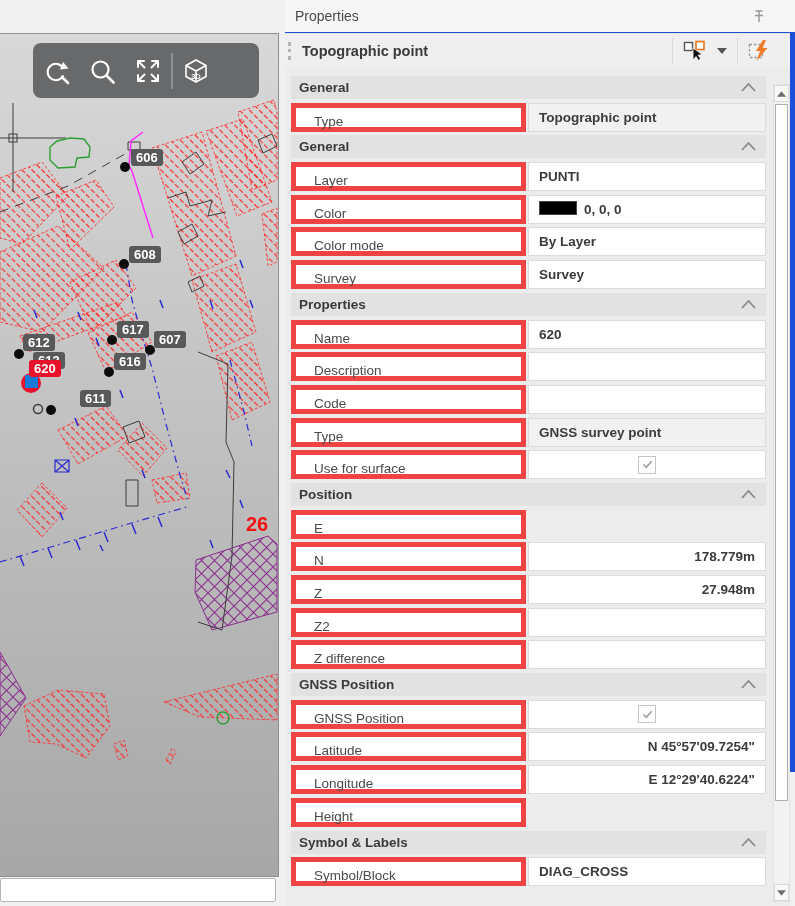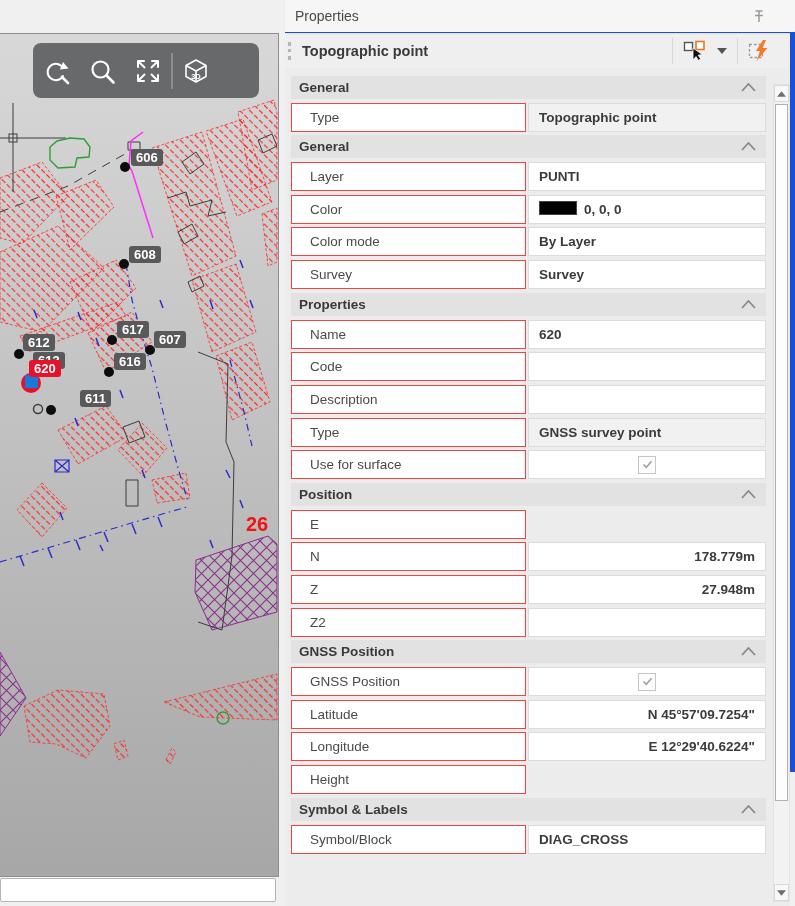--- a/index.html
+++ b/index.html
@@ -39,21 +39,21 @@
   .vsep{width:1px;height:26px;background:#d8d8d8;}
   .ibtn{background:none;border:none;padding:0;cursor:pointer;display:flex;align-items:center;}
 
   .prop-grid{position:absolute;left:0;top:68px;width:505px;height:838px;background:#ececec;
              padding:8px 24px 0 6px;box-sizing:border-box;overflow:hidden;}
   .sec{height:23px;margin-bottom:3.7px;background:#e2e2e2;display:flex;align-items:center;
        font-size:13.5px;font-weight:bold;color:#3a3a3a;padding-left:8px;position:relative;cursor:pointer;}
   .sec .chev{position:absolute;right:10px;top:7px;width:15px;height:9px;fill:none;
              stroke:#8a8a8a;stroke-width:1.8;}
   .prow{height:29px;margin-bottom:3.7px;display:flex;gap:2px;}
-  .pl{width:235px;background:#fff;border:1px solid #ef4444;box-sizing:border-box;
+  .pl{width:235px;background:#fff;border:5px solid #ef4444;box-sizing:border-box;
       font-size:13.5px;color:#4a4a4a;line-height:27px;padding-left:18px;}
   .pv{flex:1;background:#fff;border:1px solid #dcdcdc;box-sizing:border-box;
       font-size:13.5px;font-weight:bold;color:#3b3b3b;line-height:27px;padding:0 10px;
       white-space:nowrap;overflow:hidden;}
   .pv.ro{background:#f1f1f1;}
   .pv.ar{text-align:right;}
   .pv.cc{display:flex;align-items:center;justify-content:center;padding:0;}
   .cb{width:16px;height:16px;border:1px solid #c6c6c6;background:#fdfdfd;display:inline-flex;
       align-items:center;justify-content:center;}
   .cb svg{width:13px;height:13px;fill:none;stroke:#a0a0a0;stroke-width:2;}
@@ -292,25 +292,25 @@
         <span>Properties</span>
         <svg class="chev" viewBox="0 0 15 9">
           <polyline points="1,8 7.5,1 14,8" fill="none"></polyline>
         </svg>
       </div>
       <div class="prow">
         <div class="pl">Name</div>
         <div class="pv">620</div>
       </div>
       <div class="prow">
+        <div class="pl">Description</div>
+        <div class="pv"></div>
+      </div>
+      <div class="prow">
         <div class="pl">Code</div>
-        <div class="pv"></div>
-      </div>
-      <div class="prow">
-        <div class="pl">Description</div>
         <div class="pv"></div>
       </div>
       <div class="prow">
         <div class="pl">Type</div>
         <div class="pv ro">GNSS survey point</div>
       </div>
       <div class="prow">
         <div class="pl">Use for surface</div>
         <div class="pv cc">
           <span class="cb">
@@ -334,20 +334,24 @@
         <div class="pv ar">178.779m</div>
       </div>
       <div class="prow">
         <div class="pl">Z</div>
         <div class="pv ar">27.948m</div>
       </div>
       <div class="prow">
         <div class="pl">Z2</div>
         <div class="pv"></div>
       </div>
+      <div class="prow">
+        <div class="pl">Z difference</div>
+        <div class="pv"></div>
+      </div>
       <div class="sec">
         <span>GNSS Position</span>
         <svg class="chev" viewBox="0 0 15 9">
           <polyline points="1,8 7.5,1 14,8" fill="none"></polyline>
         </svg>
       </div>
       <div class="prow">
         <div class="pl">GNSS Position</div>
         <div class="pv cc">
           <span class="cb">

